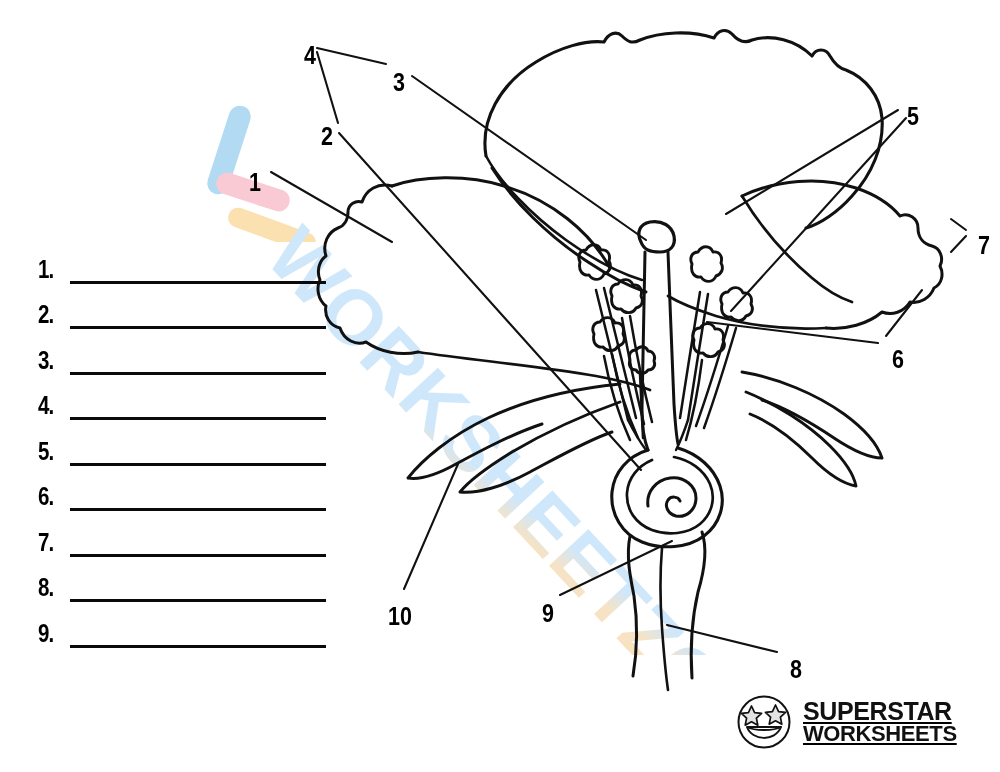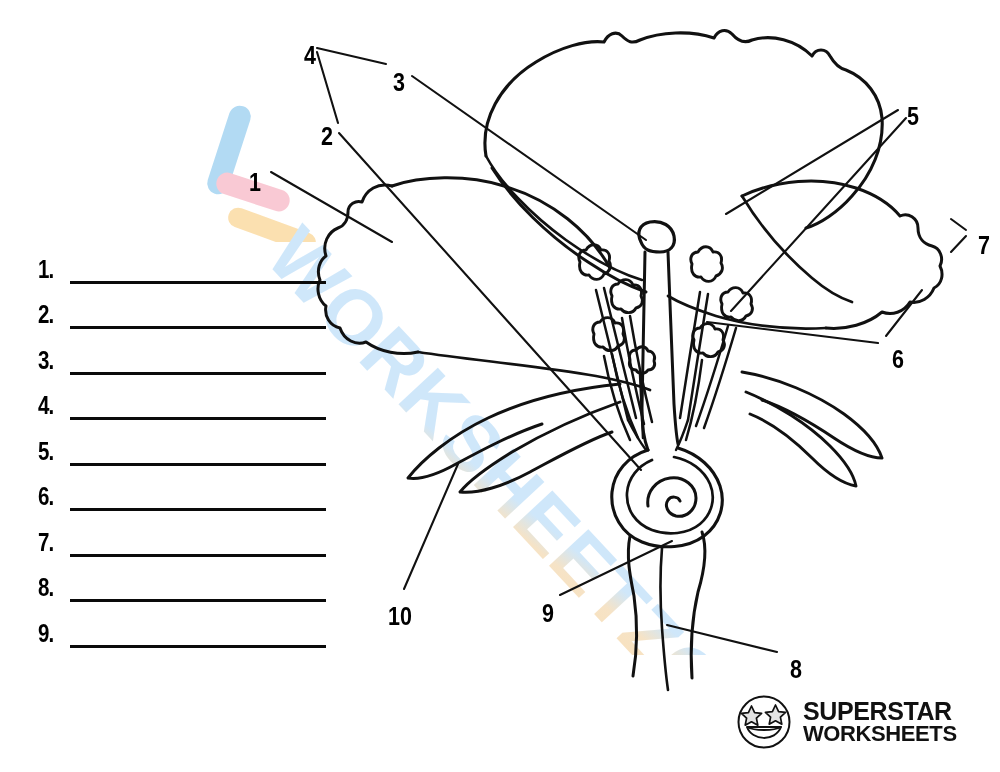--- a/index.html
+++ b/index.html
@@ -114,20 +114,21 @@
     left: 736px;
     top: 694px;
     display: flex;
     align-items: center;
     gap: 11px;
   }
   #brand-text {
     display: flex;
     flex-direction: column;
     line-height: 0.98;
+    text-decoration: underline;
   }
   .brand-line {
     font-family: "Liberation Sans", sans-serif;
     font-weight: bold;
     color: #111111;
     letter-spacing: -0.4px;
   }
   .brand-line.l1 { font-size: 25px; }
   .brand-line.l2 { font-size: 22px; }
 </style>

